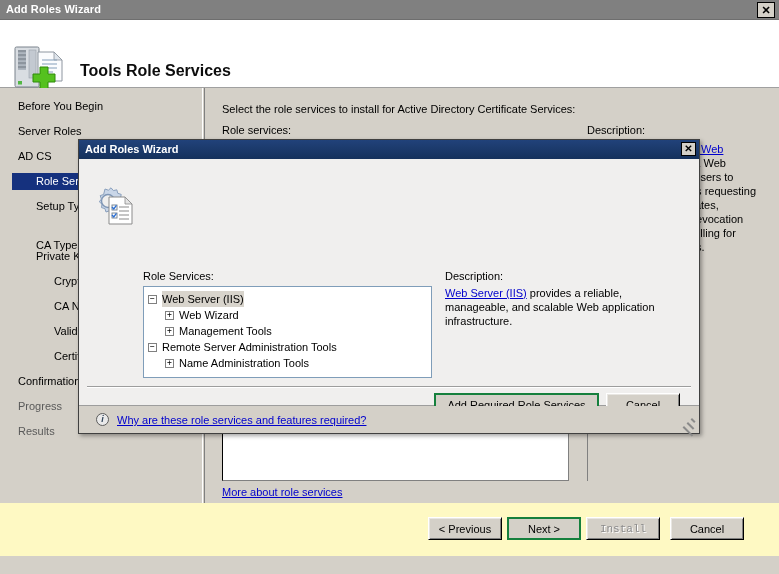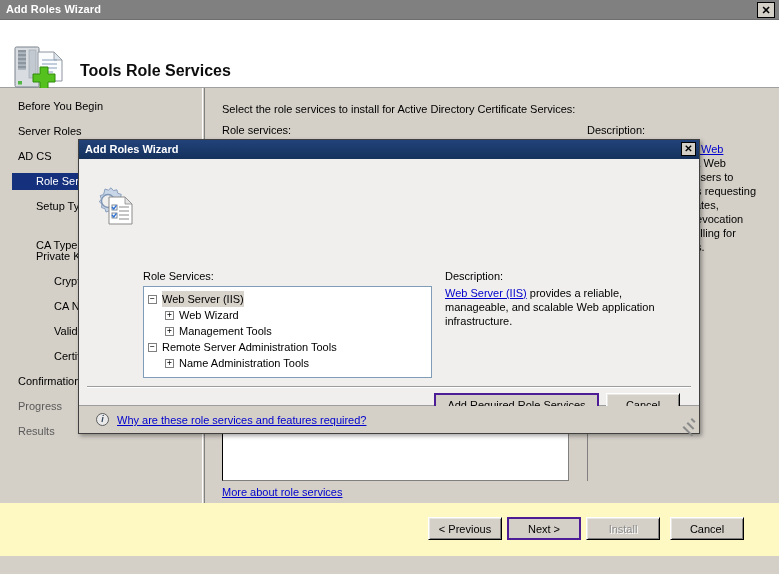--- a/index.html
+++ b/index.html
@@ -204,23 +204,24 @@
     box-shadow: inset 1px 1px 0 #e8e6e2, inset -1px -1px 0 #808080;
     box-sizing: border-box;
     cursor: pointer;
     text-align: center;
     padding: 0;
   }
   .btn.disabled {
     color: #8c8c8c;
     text-shadow: 1px 1px 0 #ffffff;
     cursor: default;
+    font-family: Liberation Mono, monospace;
   }
   .btn.default {
-    border: 2px solid #4c1d95;
+    border: 2px solid #15803d;
     box-shadow: none;
   }
   .footer .btn {
     position: absolute;
     top: 14px;
     height: 23px;
   }
   #btn-previous { left: 428px; width: 74px; }
   #btn-next     { left: 507px; width: 74px; }
   #btn-install  { left: 586px; width: 74px; }

